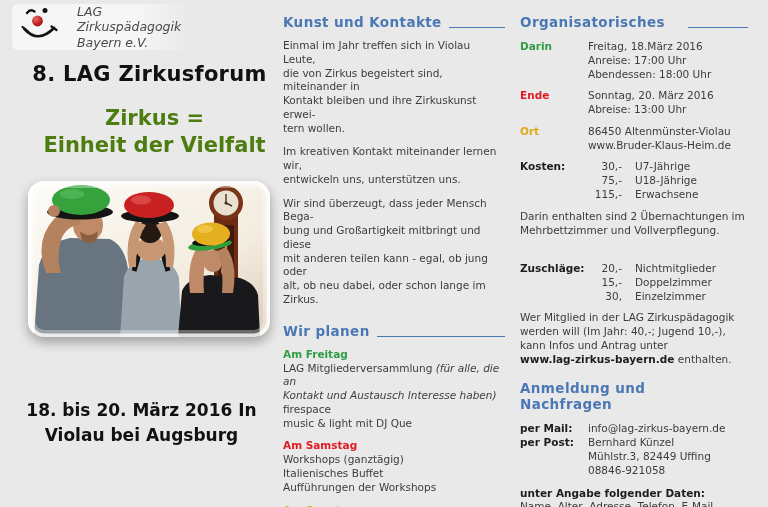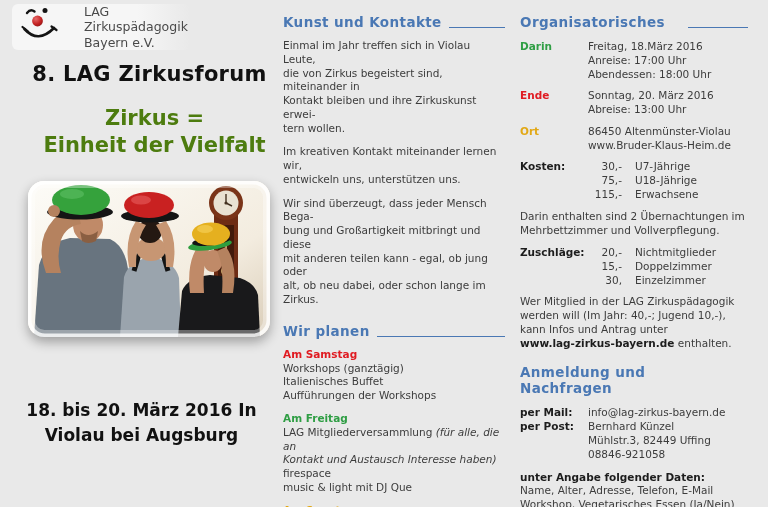--- a/index.html
+++ b/index.html
@@ -10,23 +10,24 @@
     color:#3c3c3c;
     overflow:hidden;
   }
   .page { position:relative; width:768px; height:507px; }
 
   
   .col-left { position:absolute; left:0; top:0; width:283px; height:507px; }
 
   .logo-box {
     position:absolute; top:4px; left:12px; width:178px; height:46px;
-    display:flex; align-items:center; gap:24px; padding:3px 8px;
+    display:flex; align-items:center; gap:17px; padding:3px 8px;
     background:linear-gradient(to right,#f6f6f6 70%,rgba(246,246,246,0));
     border-radius:6px;
+    font-style:italic;
   }
   .logo-text { font-size:12.5px; color:#4a4a4a; line-height:1.25; white-space:pre-line; }
 
   .main-title {
     position:absolute; top:62px; left:8px; width:100%; text-align:center;
     font-size:21px; font-weight:bold; color:#111; letter-spacing:.3px;
   }
   .sub-title {
     position:absolute; top:105px; left:13px; width:100%; text-align:center;
     font-size:21px; font-weight:bold; color:#4d7c0f; line-height:1.3; white-space:pre-line;
@@ -77,21 +78,21 @@
   .org-row { display:grid; grid-template-columns:68px 1fr; margin-bottom:8px; }
   .org-label { font-size:10.5px; font-weight:bold; }
   .org-label.green { color:#2f9e44; }
   .org-label.red { color:#e01b22; }
   .org-label.yellow { color:#e2a815; }
   .org-label.black { color:#1d1d1d; }
   .price-table { margin-bottom:8px; }
   .price-row { display:grid; grid-template-columns:68px 34px 1fr; font-size:10.5px; line-height:1.33; }
   .price-val { text-align:right; }
   .price-desc { padding-left:13px; }
-  .note { margin-bottom:8px; }
+  .note { margin-bottom:24px; }
   .member-note { margin-top:2px; margin-bottom:14px; }
   .anmeldung-heading { margin-top:0; }
   .contact-row { display:grid; grid-template-columns:68px 1fr; }
   .contact-block { margin-bottom:10px; }
   .data-heading { font-size:10.5px; font-weight:bold; color:#1d1d1d; margin-bottom:1px; }
 </style>
 </head>
 <body>
 
 <svg width="0" height="0" style="position:absolute" aria-hidden="true">
@@ -206,35 +207,35 @@
 bung und Großartigkeit mitbringt und diese
 mit anderen teilen kann - egal, ob jung oder
 alt, ob neu dabei, oder schon lange im Zirkus.</p>
 
     <div class="sec-heading plan-heading">
       <span>Wir planen</span>
         <span class="rule"></span>
     </div>
 
     <div class="day-block">
-      <div class="day-label red">Am Samstag</div>
-      <div class="body-text">Workshops (ganztägig)</div>
-      <div class="body-text">Italienisches Buffet</div>
-      <div class="body-text">Aufführungen der Workshops</div>
-    </div>
-
-    <div class="day-block">
       <div class="day-label green">Am Freitag</div>
       <div class="body-text"><span>LAG Mitgliederversammlung </span><span class="italic">(für alle, die an
 Kontakt und Austausch Interesse haben)</span></div>
       <div class="body-text">firespace</div>
       <div class="body-text">music &amp; light mit DJ Que</div>
     </div>
 
     <div class="day-block">
+      <div class="day-label red">Am Samstag</div>
+      <div class="body-text">Workshops (ganztägig)</div>
+      <div class="body-text">Italienisches Buffet</div>
+      <div class="body-text">Aufführungen der Workshops</div>
+    </div>
+
+    <div class="day-block">
       <div class="day-label yellow">Am Sonntag</div>
 
     </div>
 
   </div>
 
   <div class="col-right">
 
     <div class="sec-heading">
       <span>Organisatorisches</span>

